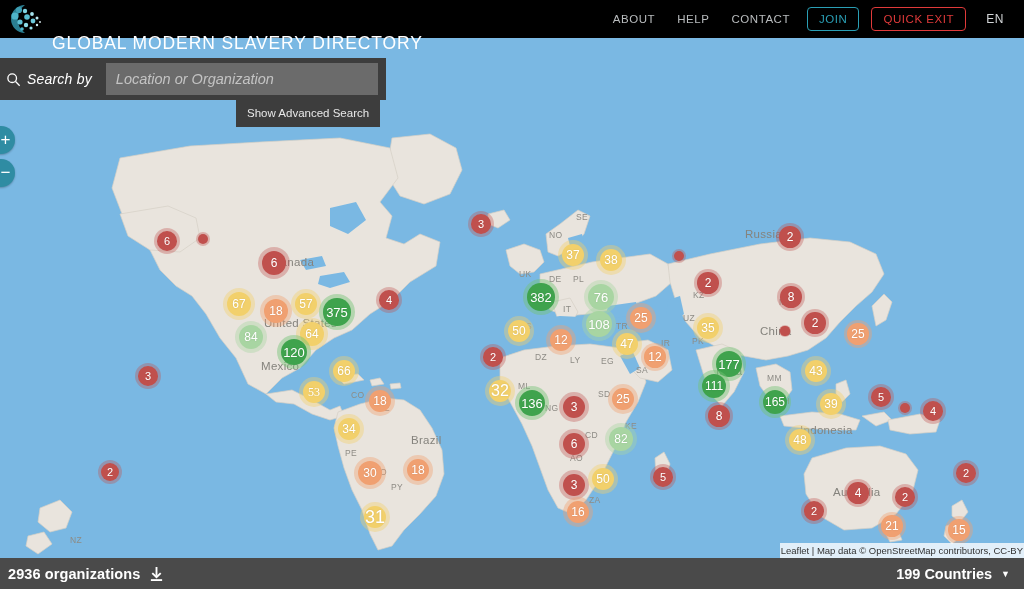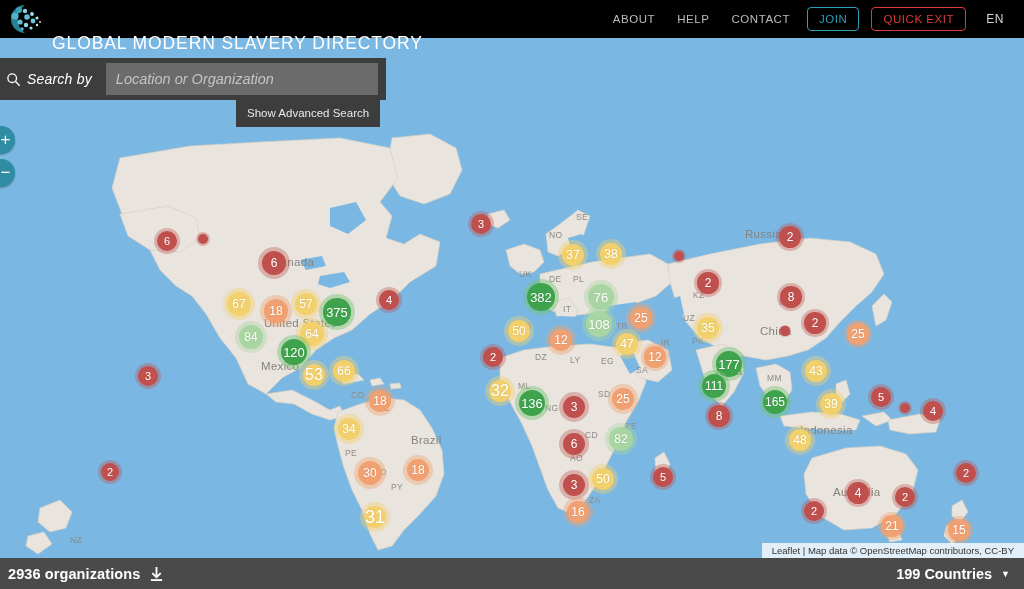--- a/index.html
+++ b/index.html
@@ -89,21 +89,21 @@
   }
   .marker .inner {
     position:absolute; border-radius:50%; display:flex;
     align-items:center; justify-content:center; width:76%; height:76%;
   }
   .marker span.val { position:relative; z-index:2; text-shadow:0 0 2px rgba(0,0,0,.12); }
 
   
   #attribution {
     position:absolute; right:0; bottom:0; background:rgba(255,255,255,.78);
-    color:#333; font-size:9.5px; padding:2px 10px; z-index:45; white-space:nowrap;
+    color:#333; font-size:9.5px; padding:2px 1px; z-index:45; white-space:nowrap;
   }
 
   
   #footer {
     position:absolute; bottom:0; left:0; width:1024px; height:31px;
     background:#4a4a4a; display:flex; align-items:center; z-index:60;
     padding:0 14px 0 8px;
   }
   #org-count { color:#fff; font-size:14.5px; font-weight:bold; letter-spacing:.1px; }
   #download-icon { margin-left:9px; cursor:pointer; display:inline-flex; align-items:center; }
@@ -313,21 +313,21 @@
           <span class="val">64</span>
         </div>
         <div class="marker" style="left: 277px; top: 297px; width: 34px; height: 34px; background: rgba(116, 196, 118, 0.45); font-size: 13px;">
           <div class="inner" style="background: rgb(63, 163, 77);"></div>
           <span class="val">120</span>
         </div>
         <div class="marker" style="left: 329px; top: 318px; width: 30px; height: 30px; background: rgba(242, 208, 107, 0.4); font-size: 12px;">
           <div class="inner" style="background: rgb(242, 208, 107);"></div>
           <span class="val">66</span>
         </div>
-        <div class="marker" style="left: 299px; top: 322px; width: 30px; height: 30px; background: rgba(242, 208, 107, 0.4); font-size: 16px;">
+        <div class="marker" style="left: 299px; top: 339px; width: 30px; height: 30px; background: rgba(242, 208, 107, 0.4); font-size: 12px; font-family: Liberation Serif, serif;">
           <div class="inner" style="background: rgb(242, 208, 107);"></div>
           <span class="val">53</span>
         </div>
         <div class="marker" style="left: 135px; top: 325px; width: 26px; height: 26px; background: rgba(192, 80, 77, 0.35); font-size: 11px;">
           <div class="inner" style="background: rgb(192, 80, 77);"></div>
           <span class="val">3</span>
         </div>
         <div class="marker" style="left: 98px; top: 422px; width: 24px; height: 24px; background: rgba(192, 80, 77, 0.35); font-size: 11px;">
           <div class="inner" style="background: rgb(192, 80, 77);"></div>
           <span class="val">2</span>
@@ -353,21 +353,21 @@
           <span class="val">31</span>
         </div>
         <div class="marker" style="left: 468px; top: 173px; width: 26px; height: 26px; background: rgba(192, 80, 77, 0.35); font-size: 11px;">
           <div class="inner" style="background: rgb(192, 80, 77);"></div>
           <span class="val">3</span>
         </div>
         <div class="marker" style="left: 558px; top: 202px; width: 30px; height: 30px; background: rgba(242, 208, 107, 0.4); font-size: 12px;">
           <div class="inner" style="background: rgb(242, 208, 107);"></div>
           <span class="val">37</span>
         </div>
-        <div class="marker" style="left: 596px; top: 201px; width: 30px; height: 30px; background: rgba(242, 208, 107, 0.4); font-size: 12px; text-align: center;">
+        <div class="marker" style="left: 596px; top: 207px; width: 30px; height: 30px; background: rgba(242, 208, 107, 0.4); font-size: 12px; text-align: center;">
           <div class="inner" style="background: rgb(242, 208, 107);"></div>
           <span class="val">38</span>
         </div>
         <div class="marker" style="left: 523px; top: 241px; width: 36px; height: 36px; background: rgba(116, 196, 118, 0.45); font-size: 13px;">
           <div class="inner" style="background: rgb(63, 163, 77);"></div>
           <span class="val">382</span>
         </div>
         <div class="marker" style="left: 584px; top: 242px; width: 34px; height: 34px; background: rgba(168, 213, 162, 0.4); font-size: 13px;">
           <div class="inner" style="background: rgb(168, 213, 162);"></div>
           <span class="val">76</span>

